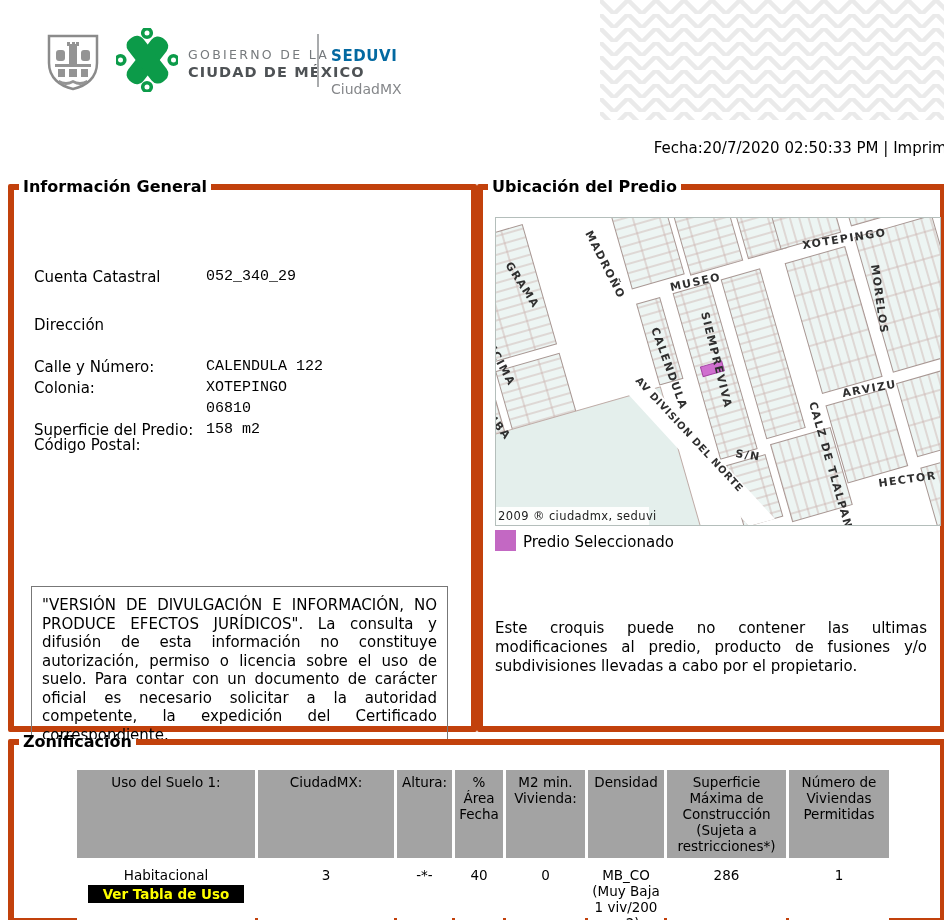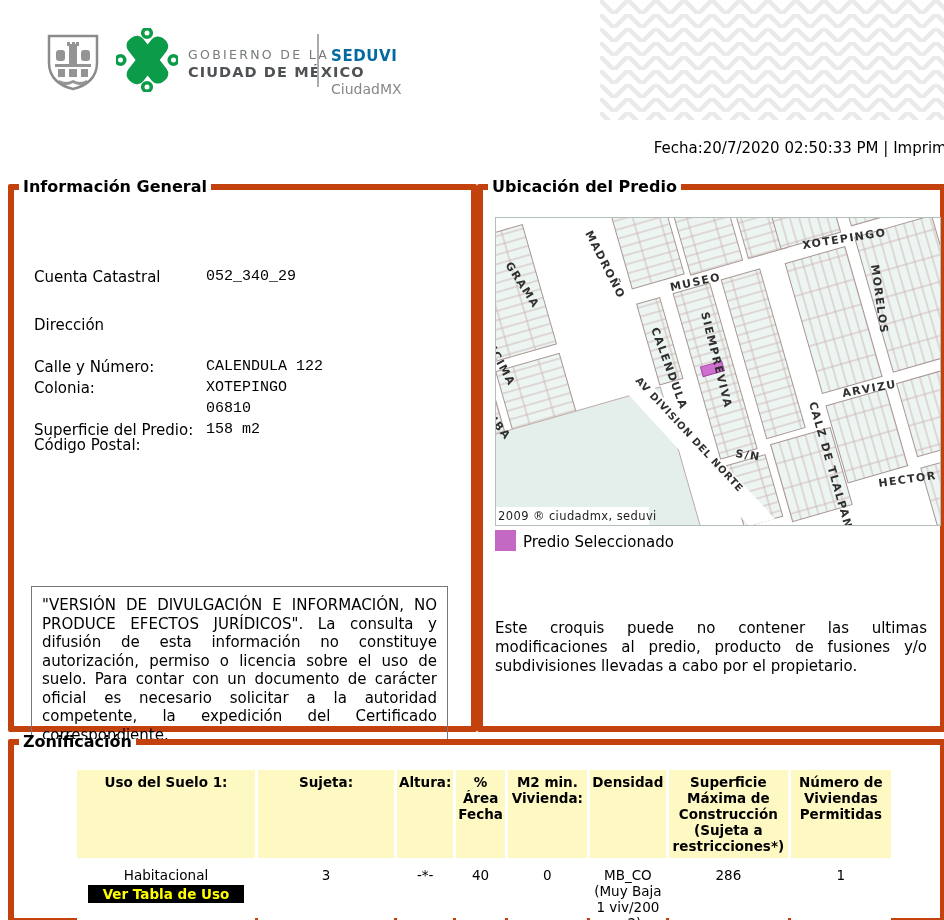--- a/index.html
+++ b/index.html
@@ -32,21 +32,21 @@
     left:17px;top:390px;width:395px;border:1px solid #777;
     padding:9px 10px;font-size:15px;line-height:18.5px;text-align:justify;
   }
   .note{left:12px;top:423px;width:432px;font-size:15px;line-height:19px;text-align:justify;}
   .map-frame{left:12px;top:21px;}
   .legend-swatch{left:12px;top:334px;width:21px;height:21px;background:#c368c3;}
   .legend-text{left:40px;top:337px;font-size:15px;}
   
   table.zon{position:absolute;left:60px;top:16px;border-collapse:separate;border-spacing:3px;table-layout:fixed;}
   table.zon td{font-size:13.5px;text-align:center;vertical-align:top;padding:4px 2px;word-wrap:break-word;}
-  table.zon tr.hdr td{background:#fef9c3;font-weight:bold;height:78px;}
+  table.zon tr.hdr td{background:#a3a3a3;font-weight:normal;height:78px;}
   table.zon tr.body td{background:#fff;padding-top:6px;}
   .uso-link{display:inline-block;background:#000;color:#ff0;font-weight:bold;font-size:13.5px;
     padding:1px 15px;margin-top:2px;text-decoration:none;cursor:pointer;}
   
   .mlbl{font-family:"DejaVu Sans","Liberation Sans",sans-serif;font-size:11px;font-weight:600;
     fill:#2f2f2f;letter-spacing:1.4px;}
   .mlbl-s{font-size:10px;letter-spacing:.8px;}
   .attr-txt{font-family:"DejaVu Sans","Liberation Sans",sans-serif;font-size:11.5px;fill:#1c1c1c;letter-spacing:.4px;}
 </style>
 </head>
@@ -226,21 +226,21 @@
         <col style="width:55px">
         <col style="width:48px">
       <col style="width:79px">
         <col style="width:76px">
         <col style="width:119px">
         <col style="width:100px">
     </colgroup>
     <tbody>
         <tr class="hdr">
       <td>Uso del Suelo 1:</td>
-      <td>Sujeta:</td>
+      <td>CiudadMX:</td>
       <td>Altura:</td>
       <td>% Área Fecha</td>
       <td>M2 min. Vivienda:</td>
       <td>Densidad</td>
       <td>Superficie Máxima de Construcción (Sujeta a restricciones*)</td>
       <td>Número de Viviendas Permitidas</td>
     </tr>
     <tr class="body">
       <td>
         <span>Habitacional</span><br>

